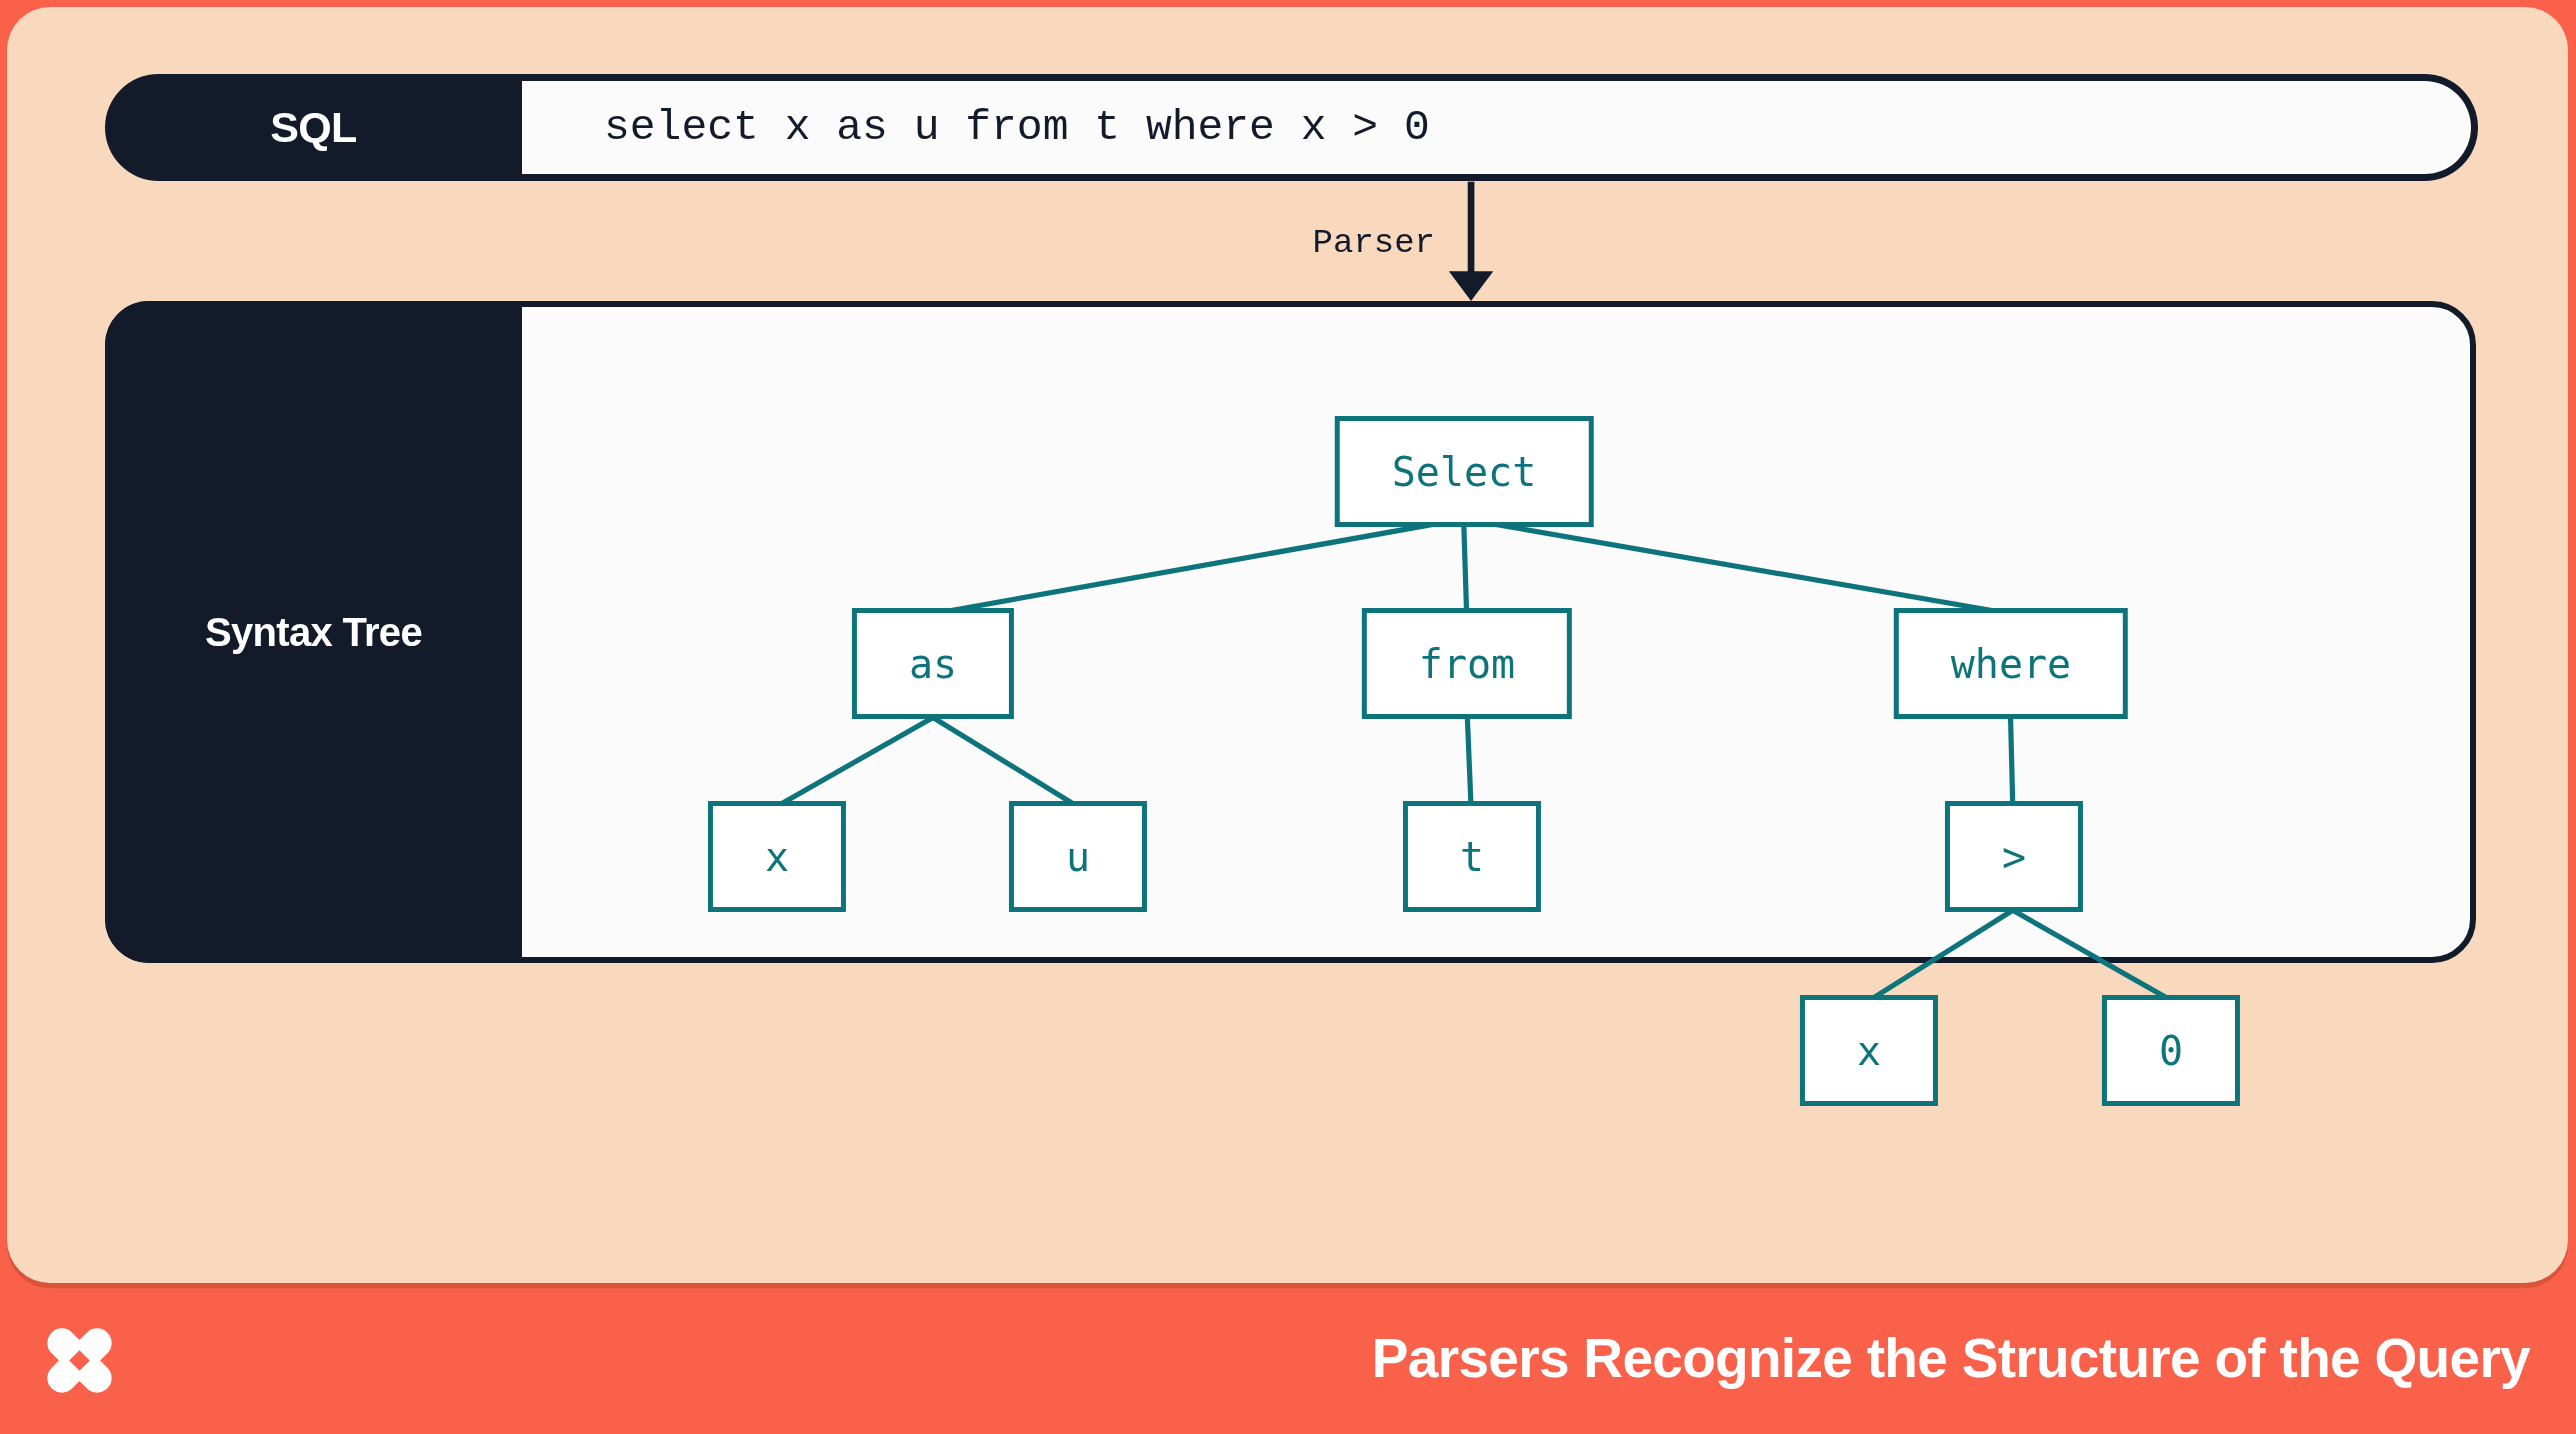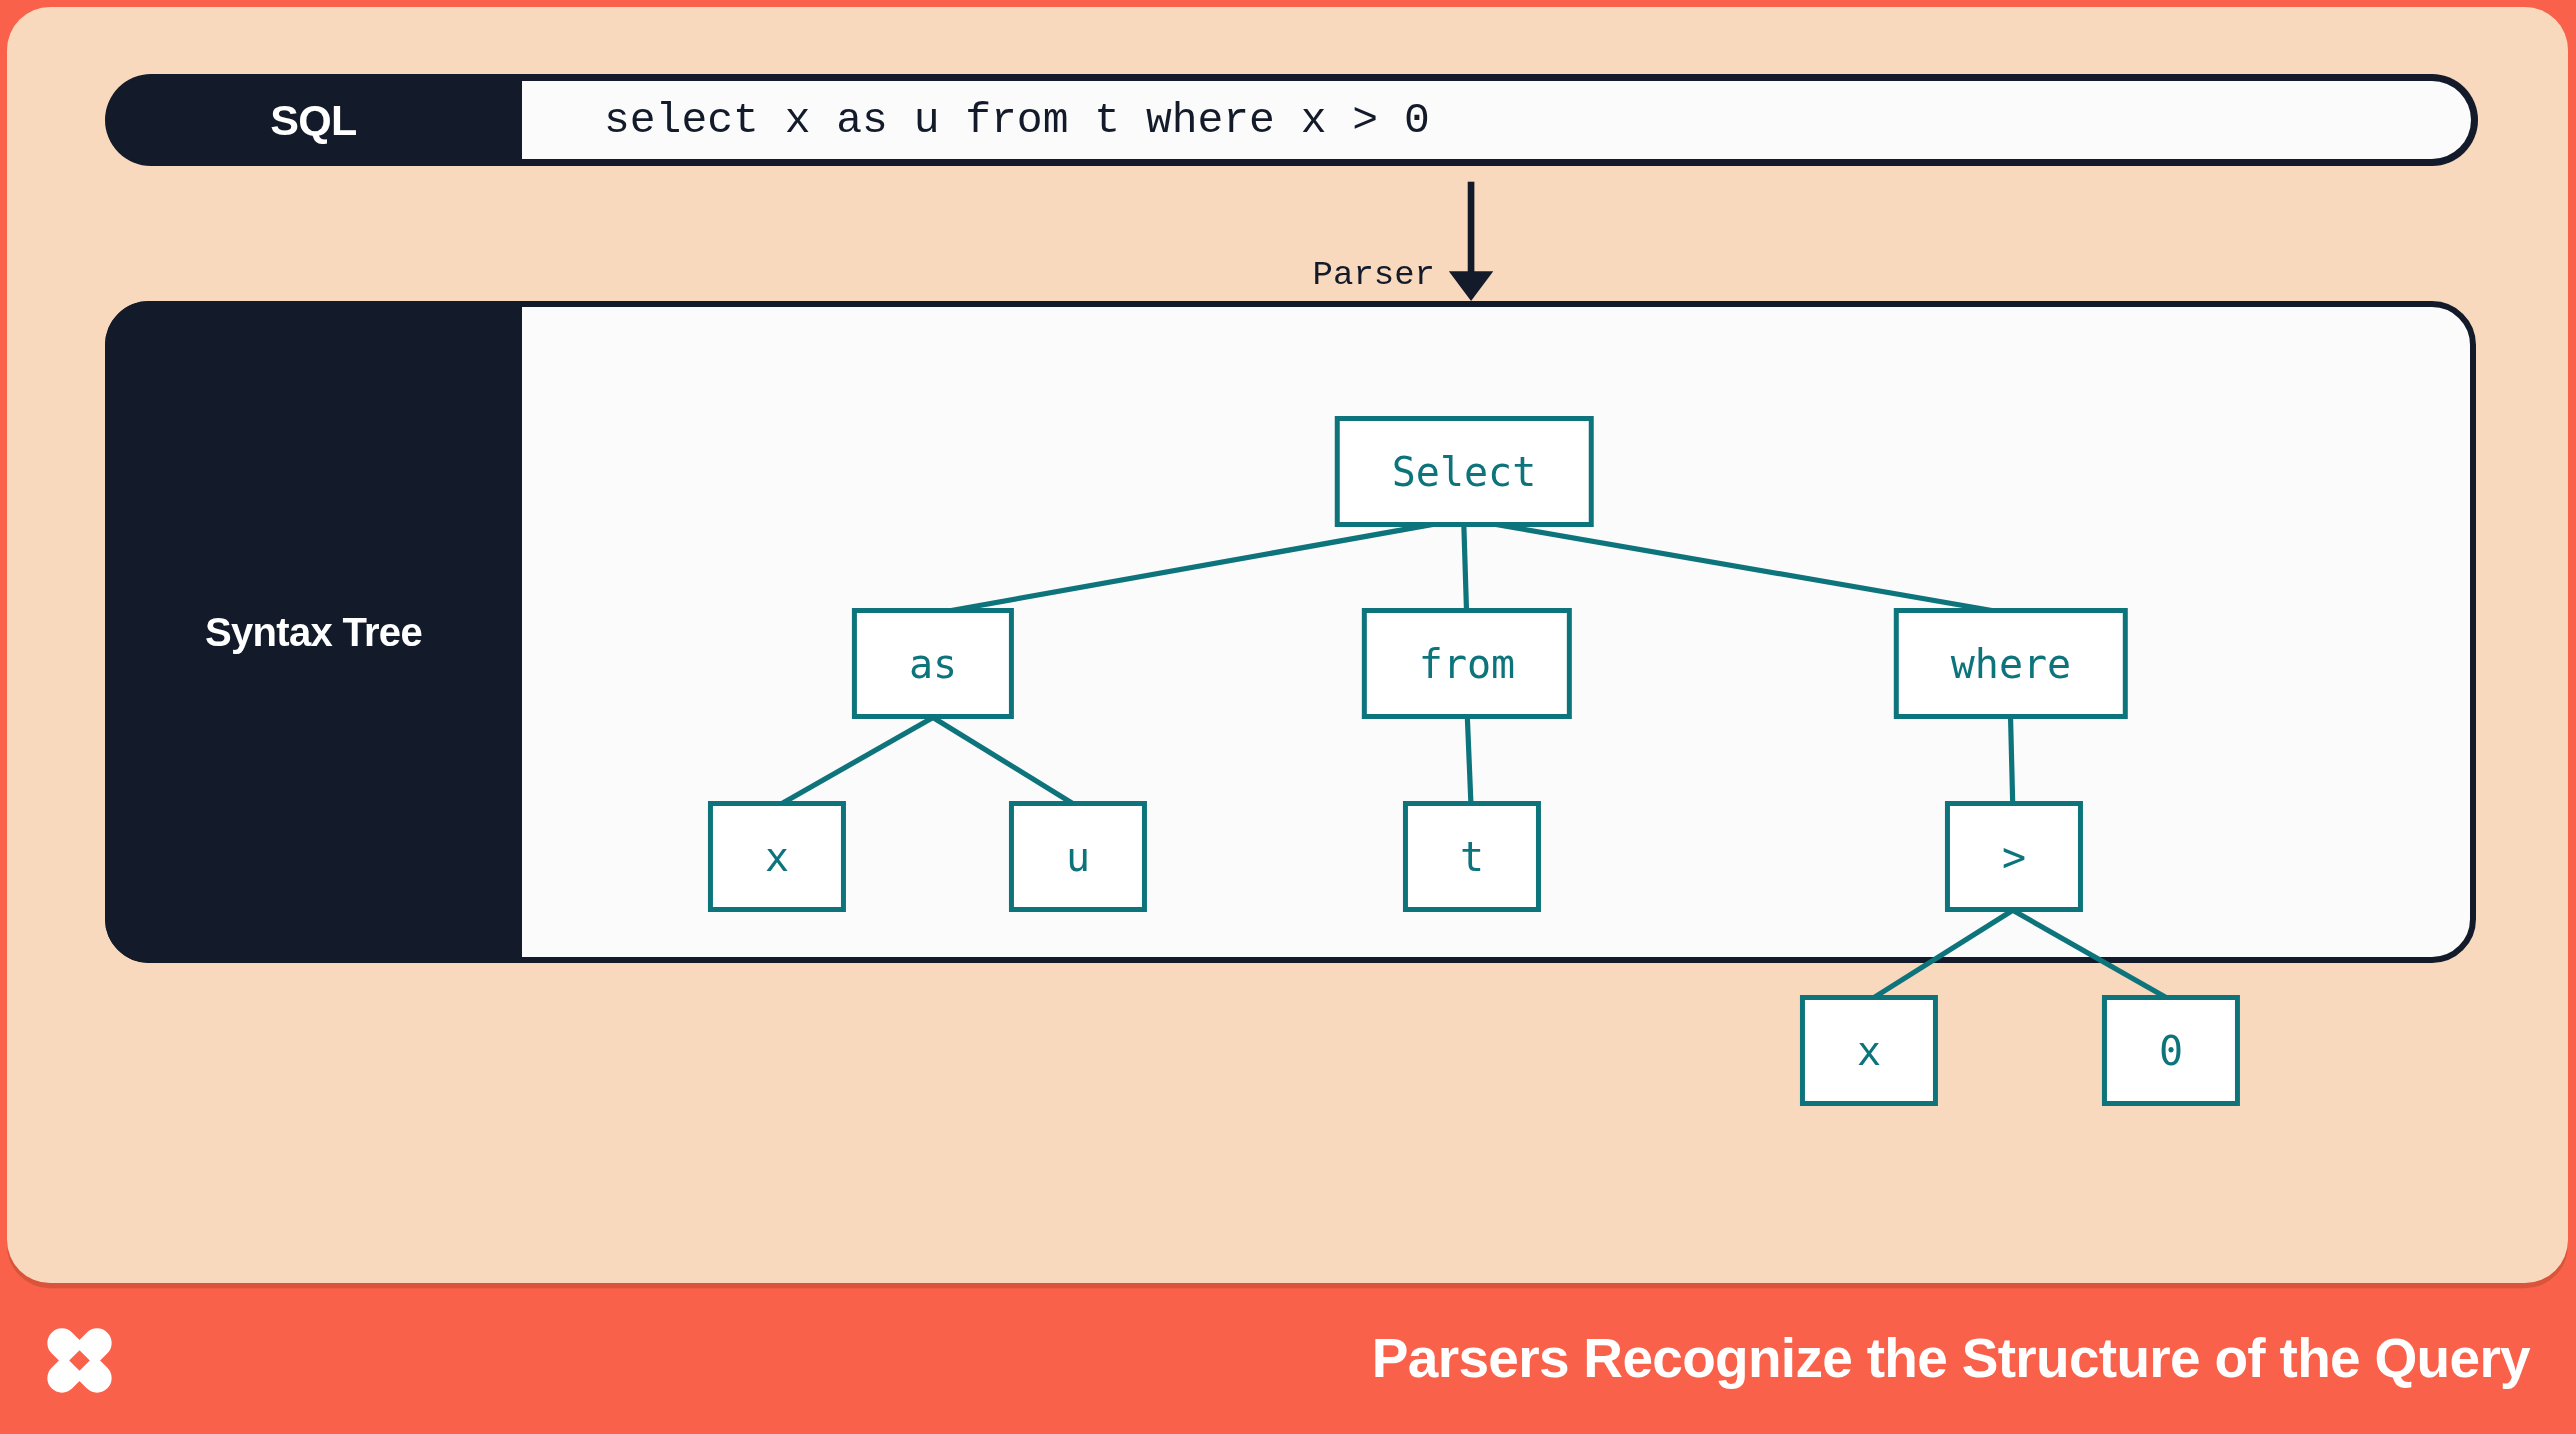--- a/index.html
+++ b/index.html
@@ -9,21 +9,21 @@
     font-family:"Liberation Sans", sans-serif;
   }
   
   .panel{
     position:absolute; left:7.4px; top:7.4px; width:2561px; height:1276px;
     background:#f8d9bd; border-radius:43px;
     box-shadow:0 5.2px 0 rgba(140,45,20,0.28);
   }
   
   .sql-pill{
-    position:absolute; left:105px; top:74px; width:2373px; height:92px;
+    position:absolute; left:105px; top:74px; width:2373px; height:107px;
     background:#131b2b; border-radius:54px;
   }
   .sql-label-zone{
     position:absolute; left:0; top:0; width:417px; height:100%;
     display:flex; align-items:center; justify-content:center;
   }
   .sql-label{
     color:#ffffff; font-weight:bold; font-size:43px; letter-spacing:-0.7px;
   }
   .sql-query-zone{
@@ -31,21 +31,21 @@
     background:#fbfbfb; border-radius:0 47px 47px 0;
     display:flex; align-items:center;
   }
   .code{ font-family:Liberation Mono, monospace; }
   .sql-query{
     margin-left:82px; color:#131b2b; font-size:43px; white-space:pre;
   }
   
   .parser-label{
     position:absolute; right:1141px; top:243px; transform:translateY(-50%);
-    color:#131b2b; font-size:34px;margin-top:32px;
+    color:#131b2b; font-size:34px;
   }
   
   .tree-card{
     position:absolute; left:105px; top:301px; width:2371px; height:662px;
     background:#fbfbfb; border:6px solid #131b2b; border-radius:44px;
     box-sizing:border-box;
   }
   .tree-sidebar{
     position:absolute; left:-6px; top:-6px; bottom:-6px; width:417px;
     background:#131b2b; border-radius:44px 0 0 44px;

